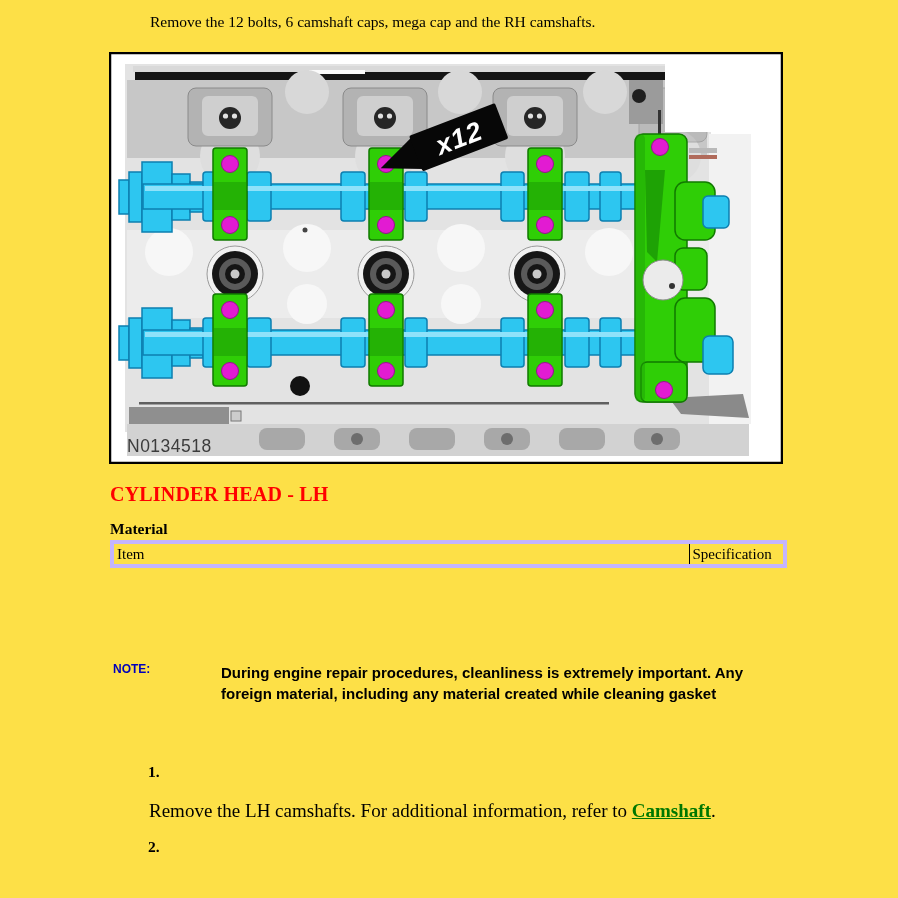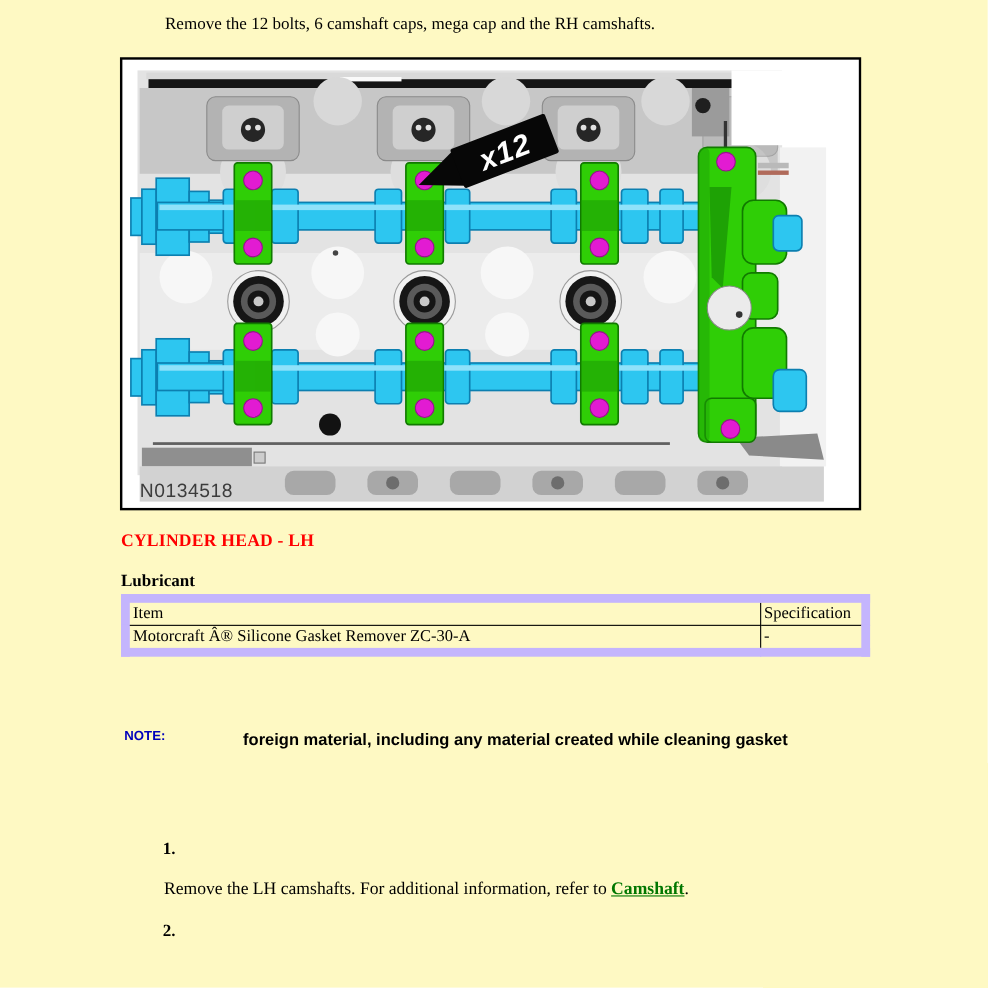--- a/index.html
+++ b/index.html
@@ -1,35 +1,35 @@
 <!DOCTYPE html>
 <html><head>
 <meta charset="utf-8">
 <style>
   html,body { margin:0; padding:0; background:#ffffff; }
   .page {
-    position:relative; width:898px; height:898px; background:#fef9c3;
+    position:relative; width:898px; height:898px; background:#fde047;
     font-family:"Liberation Serif", serif; color:#000; overflow:hidden;text-decoration:underline;
   }
   .intro {
     position:absolute; left:150px; top:12px; width:700px;
     font-size:15.5px; line-height:19px;
   }
   .figure-frame { position:absolute; left:109px; top:52px; width:674px; height:412px; }
   .section-heading {
     position:absolute; left:110px; top:483px;
-    font-size:16px; font-weight:bold; color:#ff0000; letter-spacing:0.2px;
+    font-size:20px; font-weight:bold; color:#ff0000; letter-spacing:0.2px;
   }
   .material-label {
     position:absolute; left:110px; top:520px;
     font-size:15.5px; font-weight:bold;
   }
   table.material {
     position:absolute; left:110px; top:540px; width:673px;
-    border-collapse:collapse; border:8px solid #c4b5fd;
+    border-collapse:collapse; border:4px solid #c4b5fd;
     font-size:15px; table-layout:fixed;
   }
   table.material th, table.material td {
     border:1px solid #000; padding:0 3px; text-align:left;
     font-weight:normal; line-height:19px; vertical-align:middle;
   }
   table.material th { height:20px; }
   table.material td { height:20px; }
   table.material col.item-col { width:577px; }
   table.material col.spec-col { width:96px; }
@@ -37,21 +37,21 @@
     position:absolute; left:113px; top:662px;
     font-family:"Liberation Sans", sans-serif; font-weight:bold;
     font-size:12px; color:#0000bb;
   }
   .note-text {
     position:absolute; left:221px; top:662px; width:650px;
     font-family:"Liberation Sans", sans-serif; font-weight:bold;
     font-size:15px; line-height:21px; color:#000;
   }
   .step-number { position:absolute; left:148px; font-size:15.5px; font-weight:bold; }
-  .step-text   { position:absolute; left:149px; font-size:16px; }
+  .step-text   { position:absolute; left:149px; font-size:19px; }
   .sn1 { top:763px; } .st1 { top:800px; } .sn2 { top:838px; } .st2 { top:875px; }
   a.doc-link { color:#007700; font-weight:bold; text-decoration:underline; cursor:pointer; }
   svg text.fig-id { font-family:"Liberation Sans", sans-serif; font-size:17.5px; fill:#3c3c3c; letter-spacing:0.5px; }
   svg text.callout-text {
     font-family:"Liberation Sans", sans-serif; font-size:27px; font-weight:bold;
     font-style:italic; fill:#ffffff; letter-spacing:1px;
   }
 </style>
 </head>
 <body>
@@ -254,41 +254,38 @@
         <polygon points="-38,20 2,2 2,36" fill="#070707"></polygon>
         <rect x="0" y="0" width="92" height="38" fill="#070707" rx="2"></rect>
         <text class="callout-text" x="46" y="29" text-anchor="middle">x12</text>
       </g>
 
       <text class="fig-id" x="18" y="400">N0134518</text>
     </svg>
   </div>
 
   <div class="section-heading">CYLINDER HEAD - LH</div>
-  <div class="material-label">Lubricant</div>
+  <div class="material-label">Material</div>
 
   <table class="material">
     <colgroup>
         <col class="item-col">
         <col class="spec-col">
       </colgroup>
     <tbody>
         <tr>
       <th>Item</th>
       <th>Specification</th>
     </tr>
-    <tr>
-      <td>Motorcraft Â® Silicone Gasket Remover ZC-30-A</td>
-      <td>-</td>
-    </tr>
   </tbody>
     </table>
 
   <div class="note-label">NOTE:</div>
   <div class="note-text">
+    <div>During engine repair procedures, cleanliness is extremely important. Any</div>
     <div>foreign material, including any material created while cleaning gasket</div>
   </div>
 
   <div class="step-number sn1">1.</div>
   <div class="step-text st1"><span>Remove the LH camshafts. For additional information, refer to </span><a class="doc-link">Camshaft</a><span>.</span></div>
 
   <div class="step-number sn2">2.</div>
 
 </div>
 

